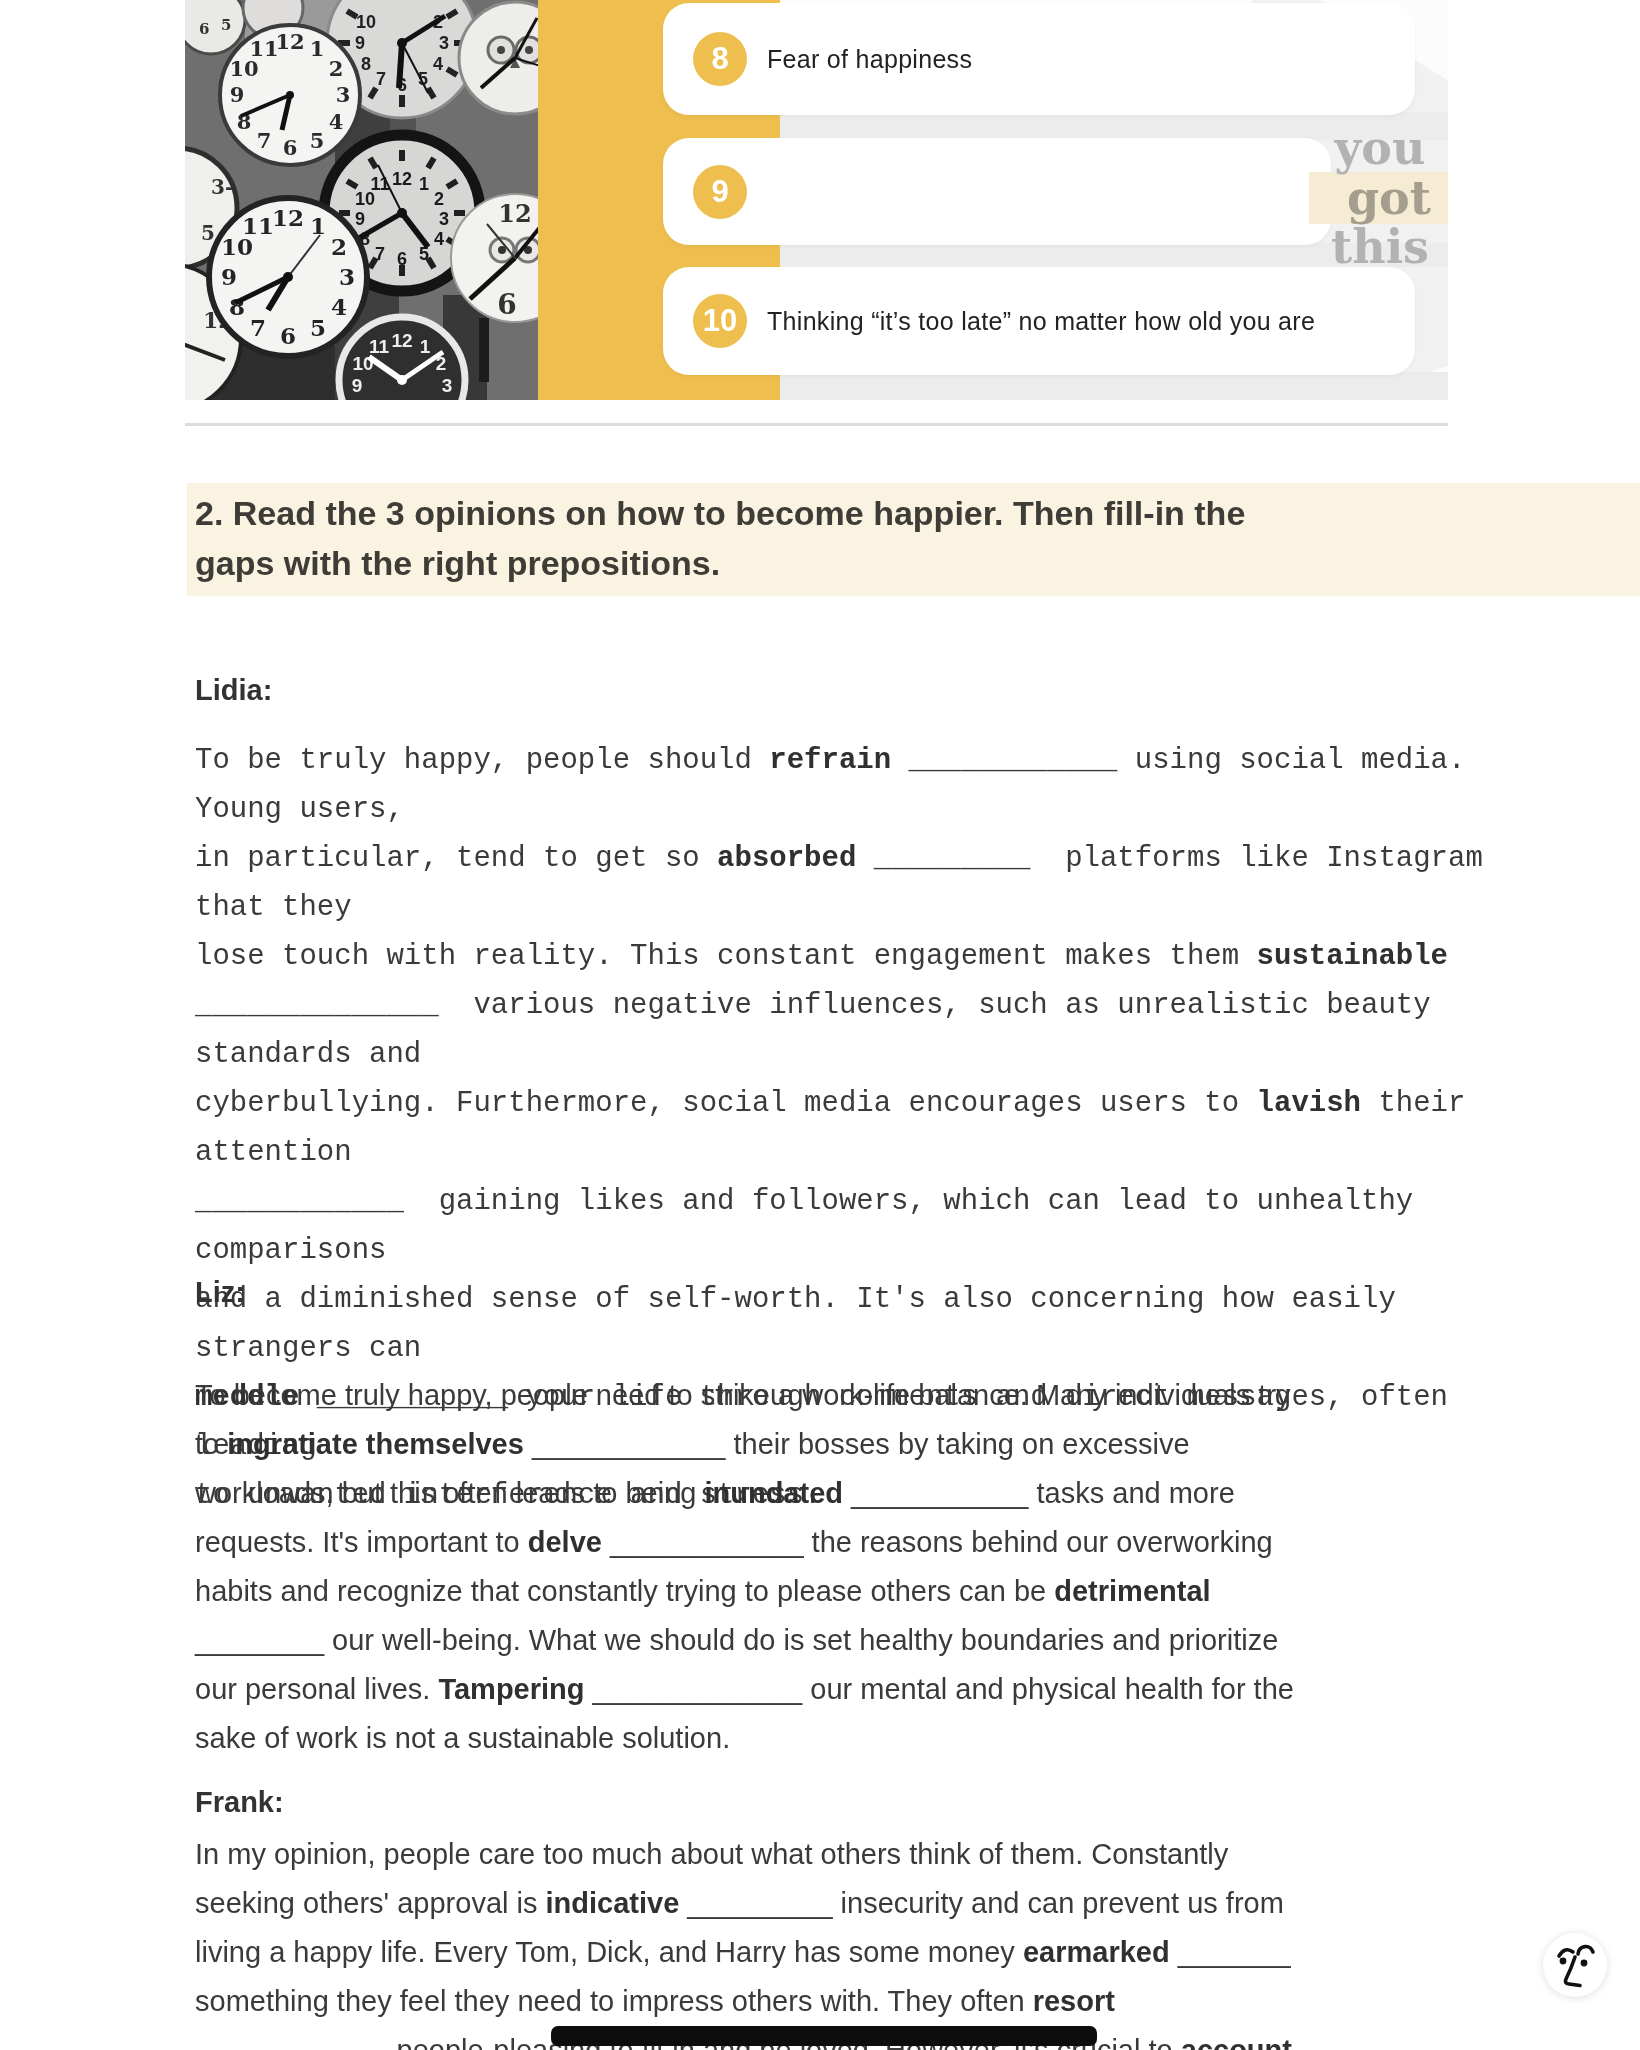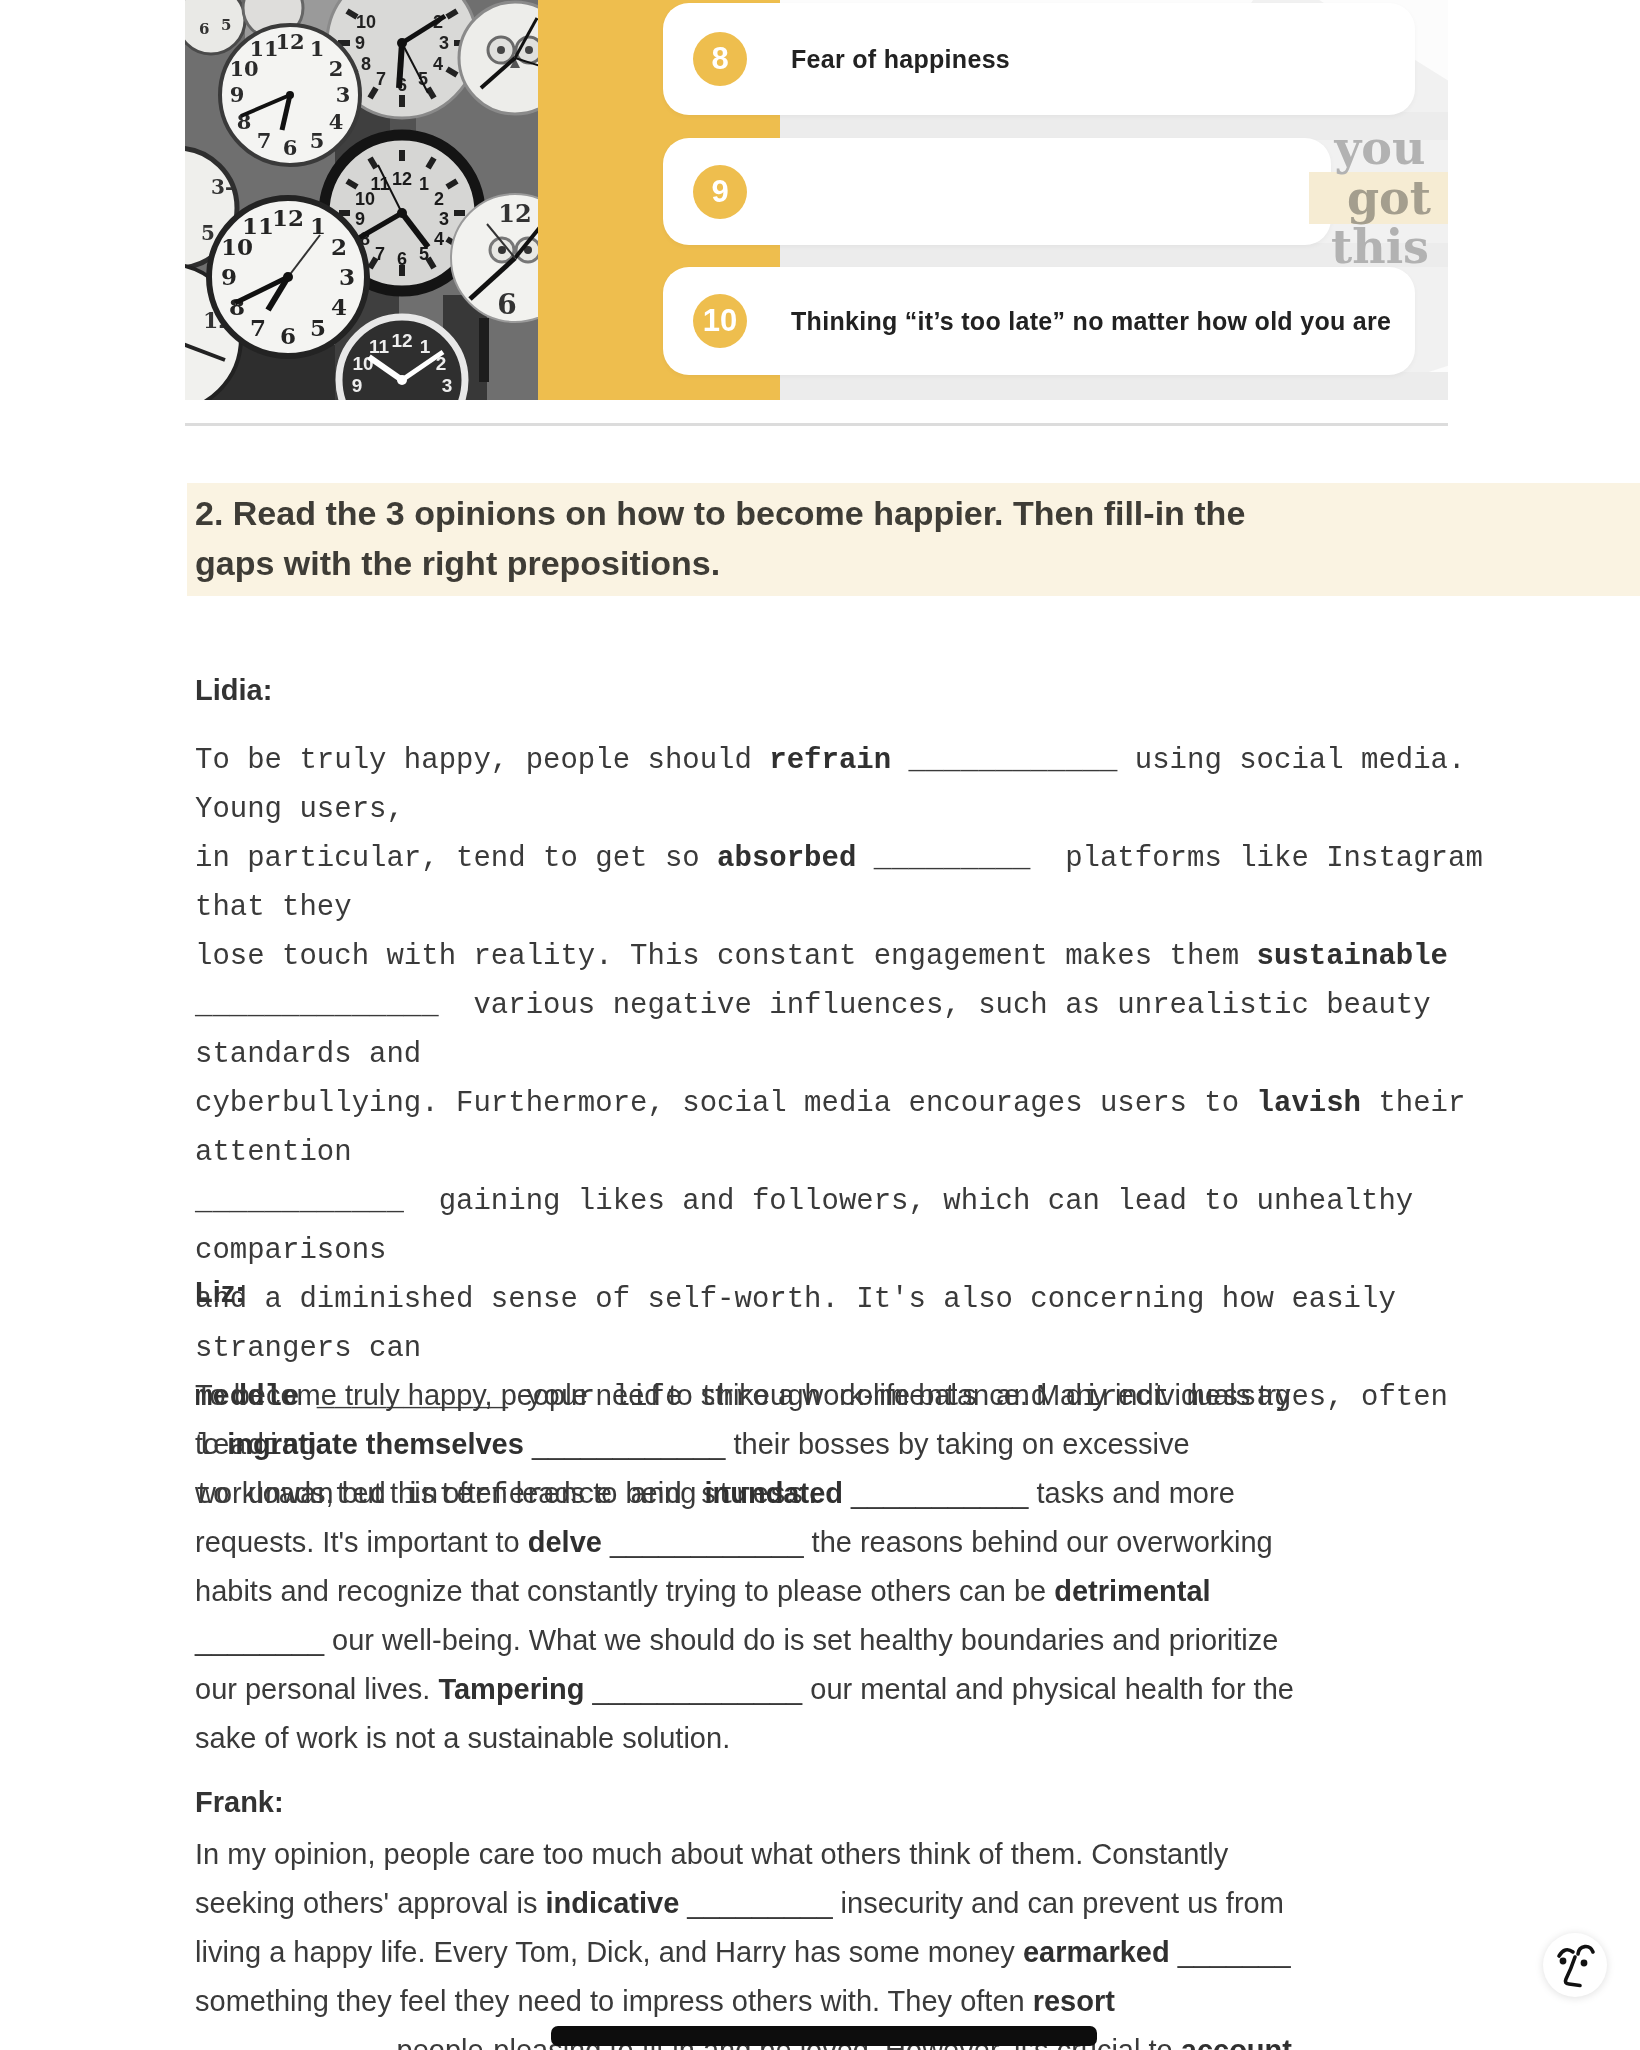--- a/index.html
+++ b/index.html
@@ -29,21 +29,21 @@
   .br-strip.s3{top:372px;height:28px;}
   .br-shape{position:absolute;background:#f1f1f1;}
   .br-shape.a{left:420px;top:30px;width:280px;height:190px;transform:rotate(32deg);}
   .br-shape.b{left:450px;top:220px;width:260px;height:170px;transform:rotate(-18deg);}
   .card{position:absolute;left:478px;background:#ffffff;border-radius:26px;display:flex;align-items:center;z-index:2;box-shadow:0 2px 5px rgba(0,0,0,0.04);}
   .card.c8{top:3px;width:752px;height:112px;}
   .card.c9{top:138px;width:668px;height:107px;}
   .card.c10{top:267px;width:752px;height:108px;}
   .num{width:54px;height:54px;border-radius:50%;background:var(--accent);color:#fff;font-weight:bold;
        font-size:31px;display:flex;align-items:center;justify-content:center;margin-left:30px;flex:0 0 auto;}
-  .card-label{margin-left:44px;font-size:25px;font-weight:bold;color:var(--card_text);letter-spacing:.3px;}
+  .card-label{margin-left:20px;font-size:25px;font-weight:normal;color:var(--card_text);letter-spacing:.3px;}
   .ygt{position:absolute;left:1124px;top:124px;width:142px;z-index:3;text-align:center;
        font-family:"DejaVu Serif",serif;font-weight:bold;color:var(--motivation_text);}
   .ygt .l1{display:block;font-size:46px;line-height:48px;}
   .ygt .l2{display:block;font-size:46px;line-height:52px;background:var(--got_highlight);color:#A49E8E;padding-left:18px;}
   .ygt .l3{display:block;font-size:46px;line-height:46px;}
   
   .divider{position:absolute;left:185px;top:423px;width:1263px;height:3px;background:var(--divider);}
   
   .heading{position:absolute;left:187px;top:483px;width:1458px;background:var(--heading_bg);
            padding:5px 12px 8px 8px;font-size:34px;line-height:50px;font-weight:bold;color:#3E3C36;

